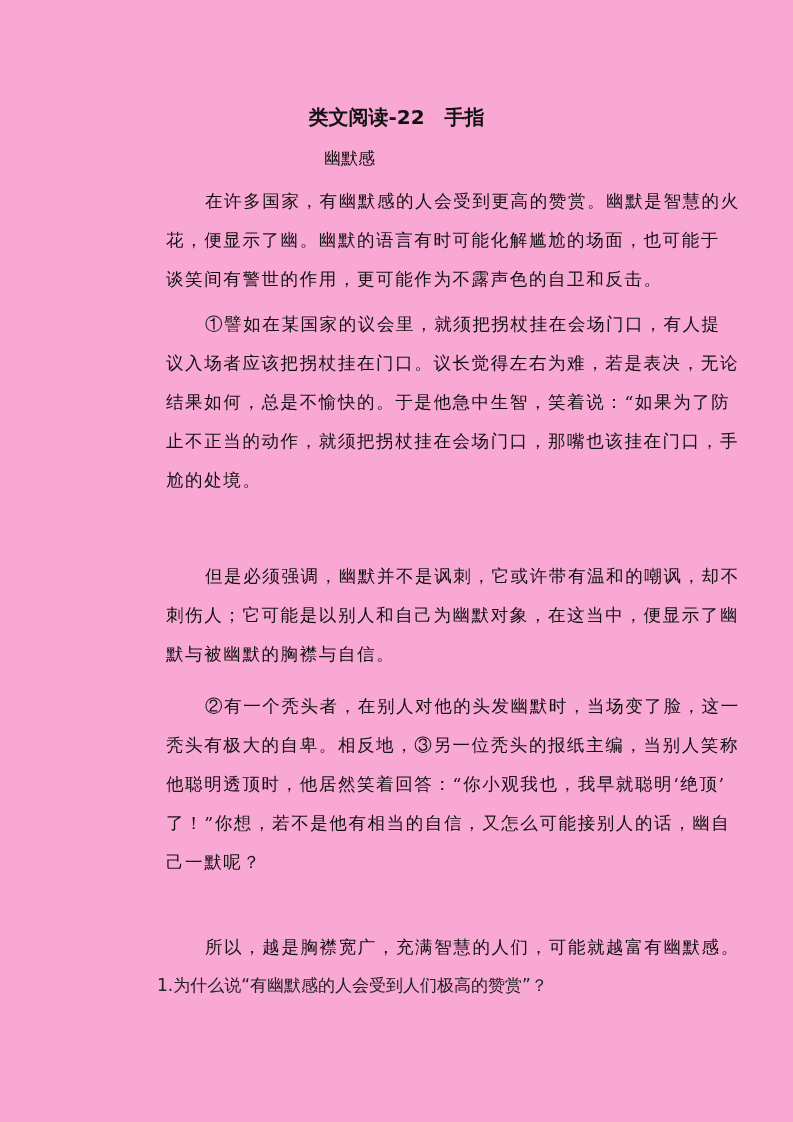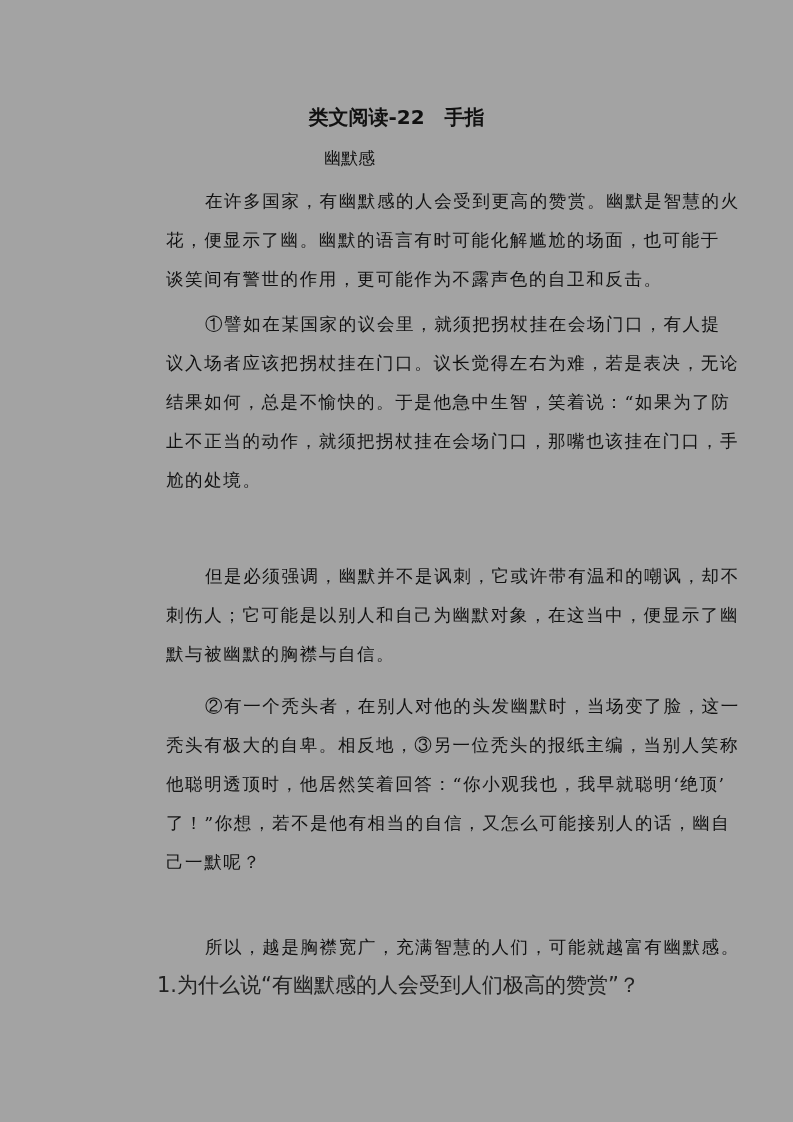--- a/index.html
+++ b/index.html
@@ -13,21 +13,21 @@
       position: relative;
       overflow: hidden;
       color: #111111;
     }
     .page {
       position: absolute;
       left: 0;
       top: 0;
       width: 793px;
       height: 1122px;
-      background: #a3a3a3;
+      background: #f9a8d4;
     }
     .title {
       position: absolute;
       top: 104px;
       left: 0;
       width: 793px;
       text-align: center;
       font-family: "DejaVu Sans", "Liberation Sans", sans-serif;
       font-weight: bold;
       font-size: 20px;
@@ -65,21 +65,21 @@
       margin-left: 48px;
     }
     .line.indent {
       padding-left: 39px;
     }
     .question {
       position: absolute;
       left: 157px;
       top: 972px;
       font-family: "DejaVu Sans", "Liberation Sans", sans-serif;
-      font-size: 21px;
+      font-size: 17px;
       line-height: 26px;
       color: #222;
       white-space: nowrap;
     }
   </style>
 </head>
 <body>
 
 <div class="page">
 

